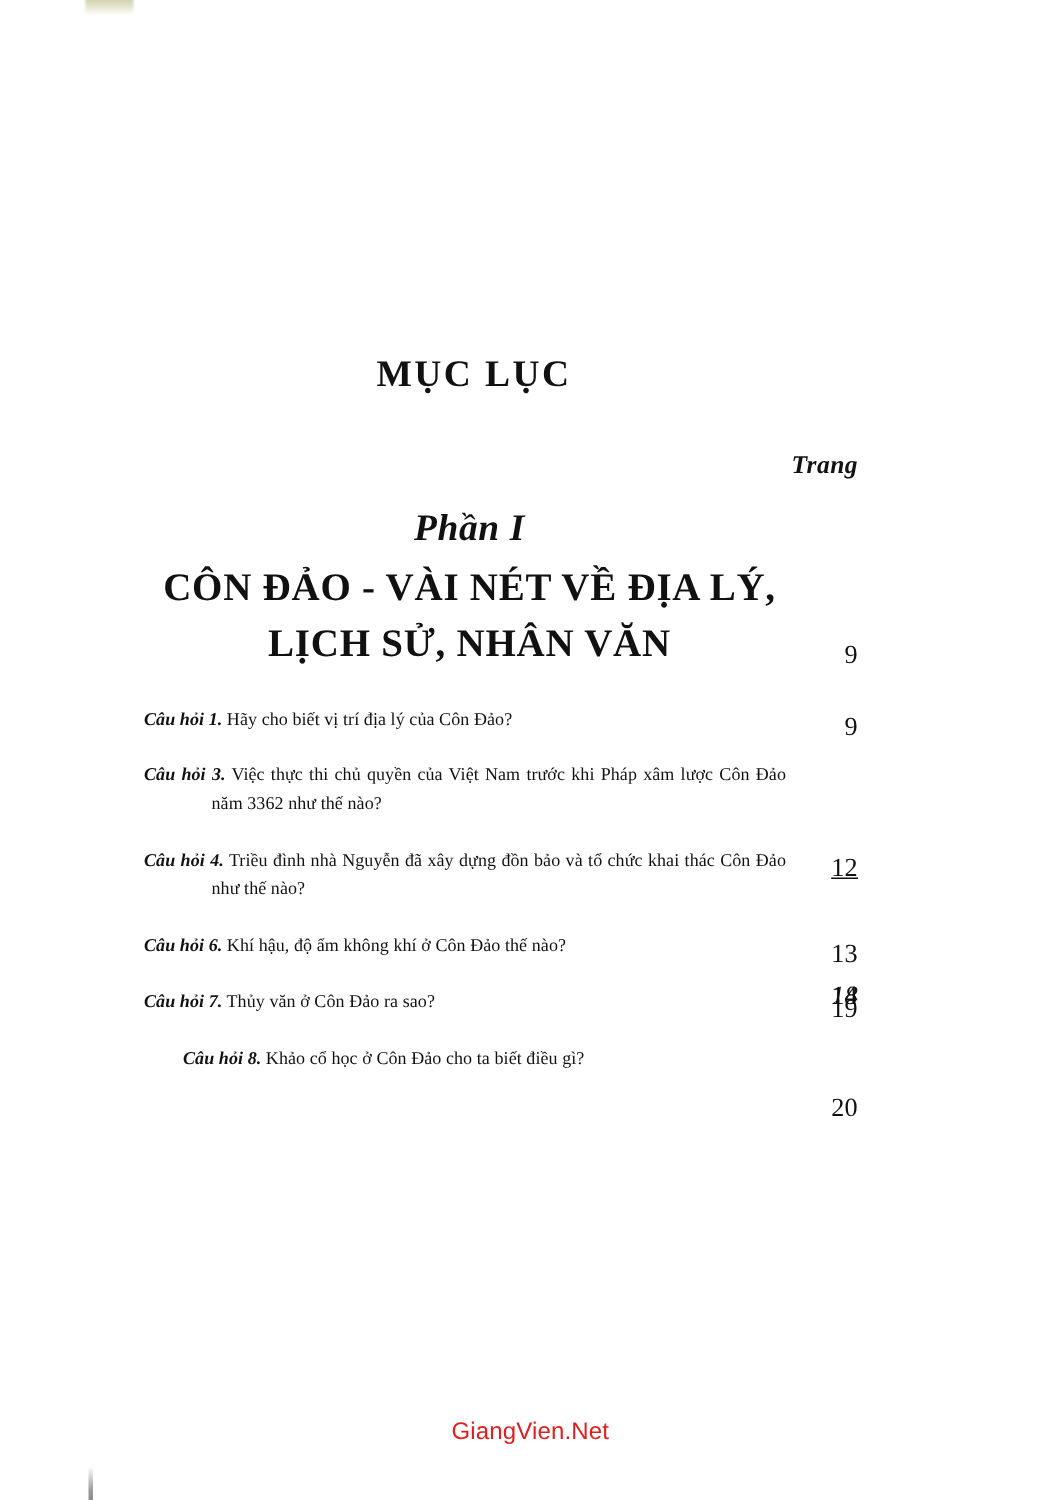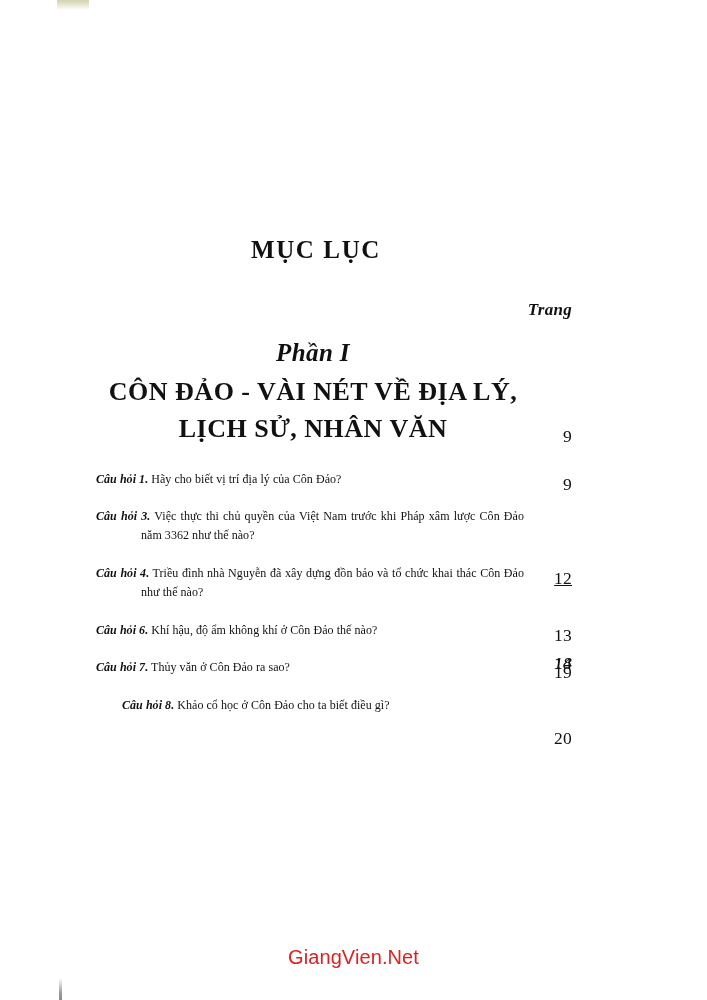--- a/index.html
+++ b/index.html
@@ -145,21 +145,21 @@
   }
 
   
   .watermark {
     position: absolute;
     left: 0;
     top: 946px;
     width: 707px;
     text-align: center;
     font-family: "Liberation Sans", "DejaVu Sans", sans-serif;
-    font-size: 20px;
+    font-size: 16px;
     font-weight: normal;
     color: #e02020;
     letter-spacing: .1px;
   }
 </style>
 </head>
 <body>
 
 <div class="scan-artifact-top"></div>
 <div class="scan-artifact-bottom"></div>

